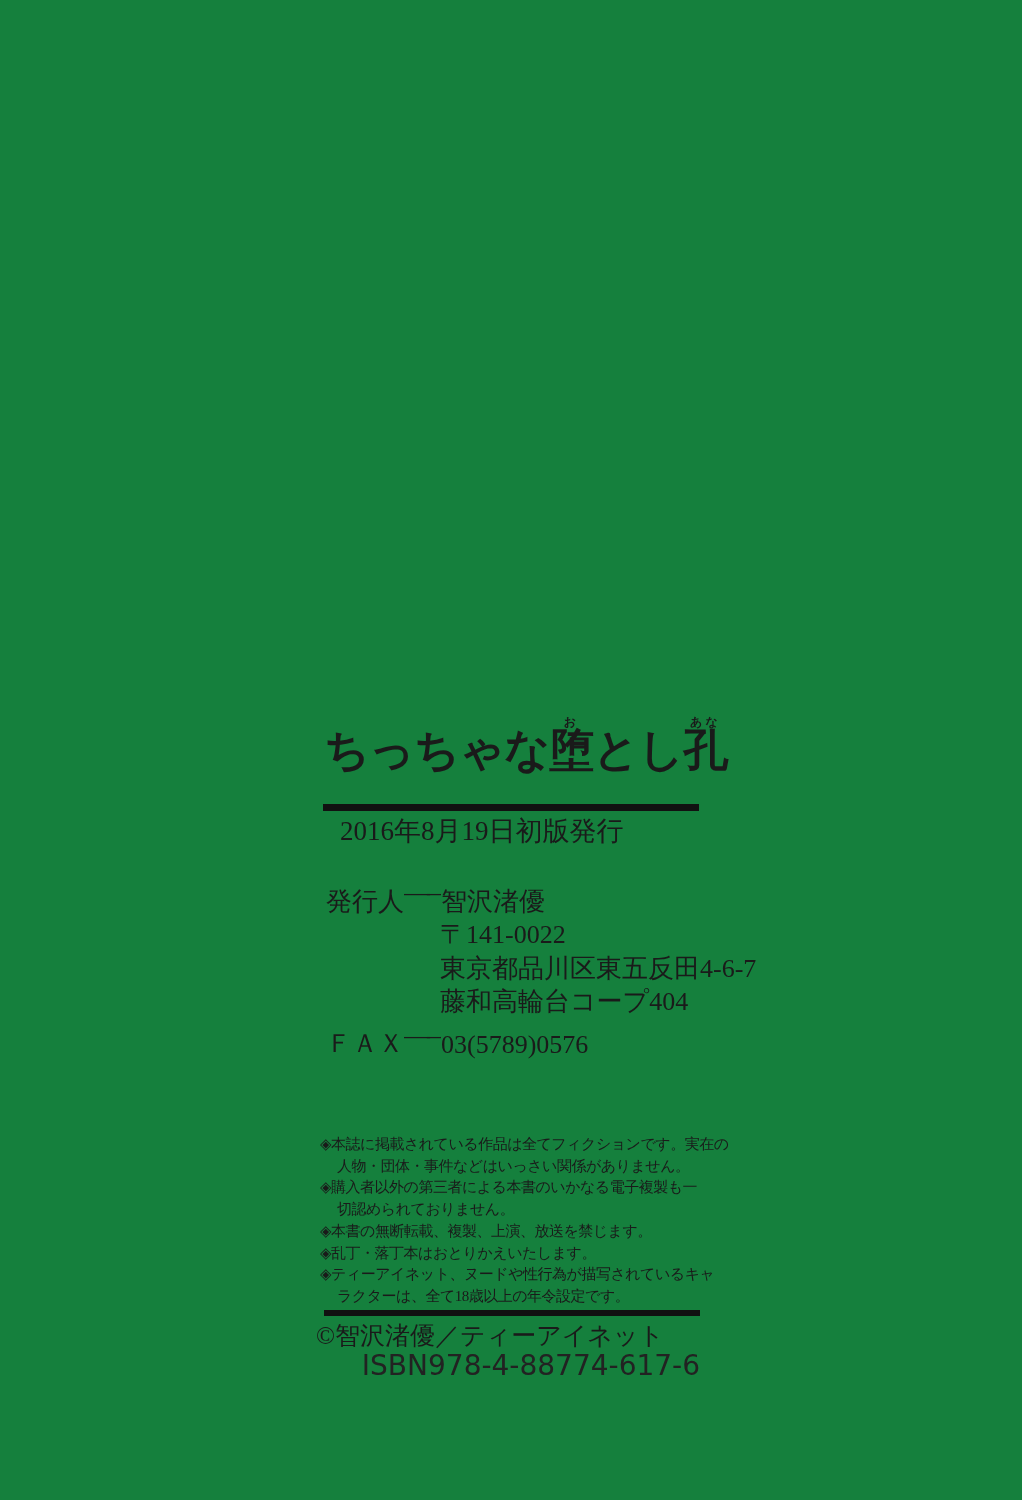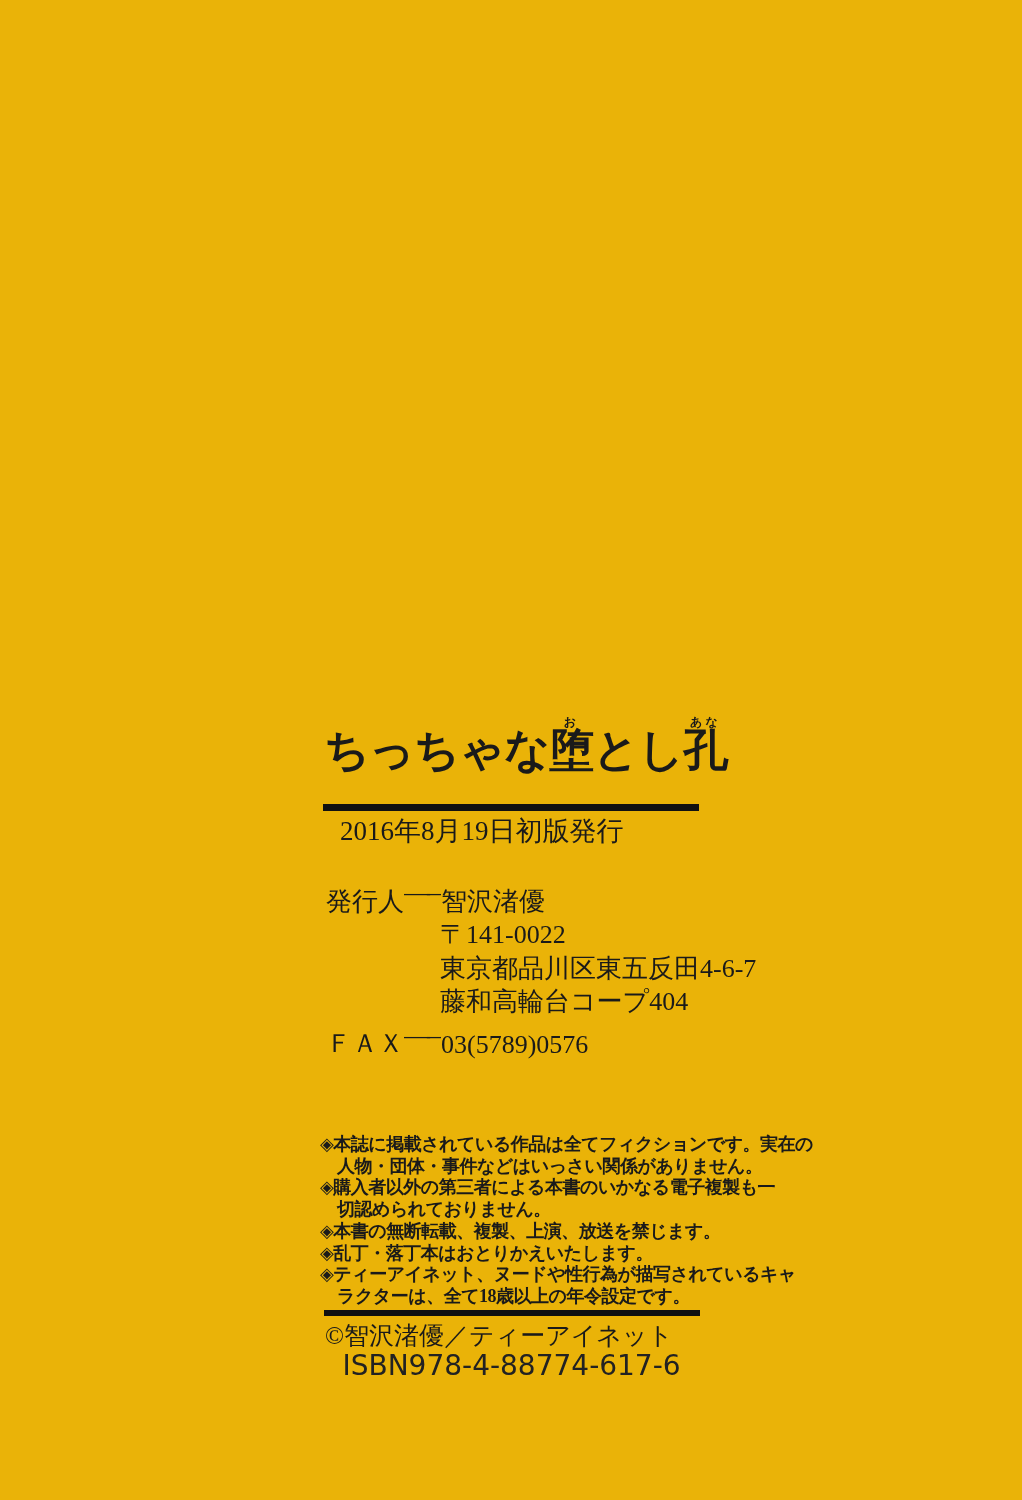--- a/index.html
+++ b/index.html
@@ -4,21 +4,21 @@
 <style>
   html, body {
     margin: 0;
     padding: 0;
     background: #ffffff;
   }
   .page {
     position: relative;
     width: 1022px;
     height: 1500px;
-    background: #eab308;
+    background: #15803d;
     overflow: hidden;
     font-family: "Liberation Serif", "DejaVu Serif", serif;
     color: #1a1a1a;
   }
   .title {
     position: absolute;
     left: 324px;
     top: 716px;
     font-size: 45px;
     font-weight: bold;
@@ -77,42 +77,42 @@
     white-space: nowrap;
     vertical-align: baseline;
   }
   .pub-indent {
     padding-left: 114px;
   }
   .notes {
     position: absolute;
     left: 320px;
     top: 1134px;
-    font-size: 18px;
+    font-size: 15px;
     line-height: 21.7px;
-    font-weight: bold;
+    font-weight: normal;
     white-space: nowrap;
     letter-spacing: -0.5px;
   }
   .note-indent {
     padding-left: 17px;
   }
   .copyright {
     position: absolute;
-    left: 325px;
+    left: 316px;
     top: 1319px;
     font-size: 25px;
     white-space: nowrap;
   }
   .isbn {
     position: absolute;
     left: 323px;
     top: 1349px;
     width: 377px;
-    text-align: center;
+    text-align: right;
     font-family: "DejaVu Sans", "Liberation Sans", sans-serif;
     font-weight: normal;
     font-size: 28px;
     color: #222222;
     white-space: nowrap;
   }
 </style>
 </head>
 <body>
 

